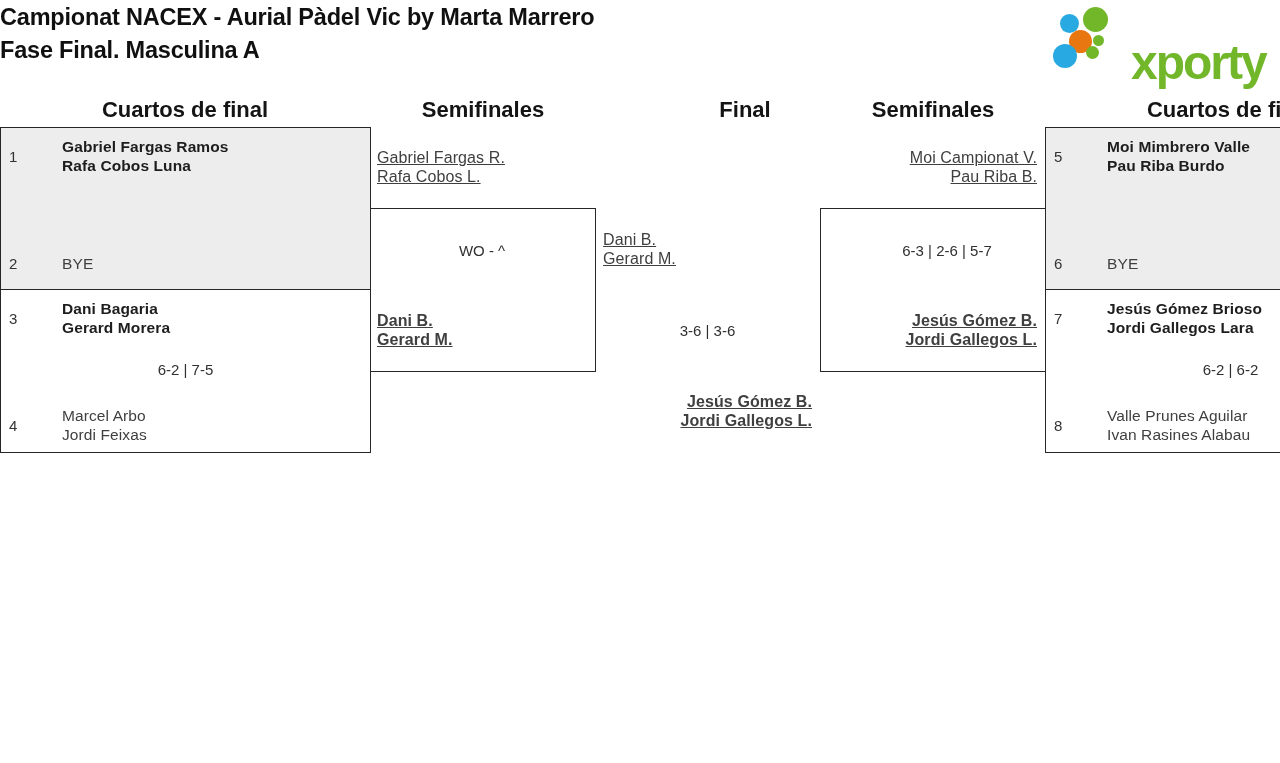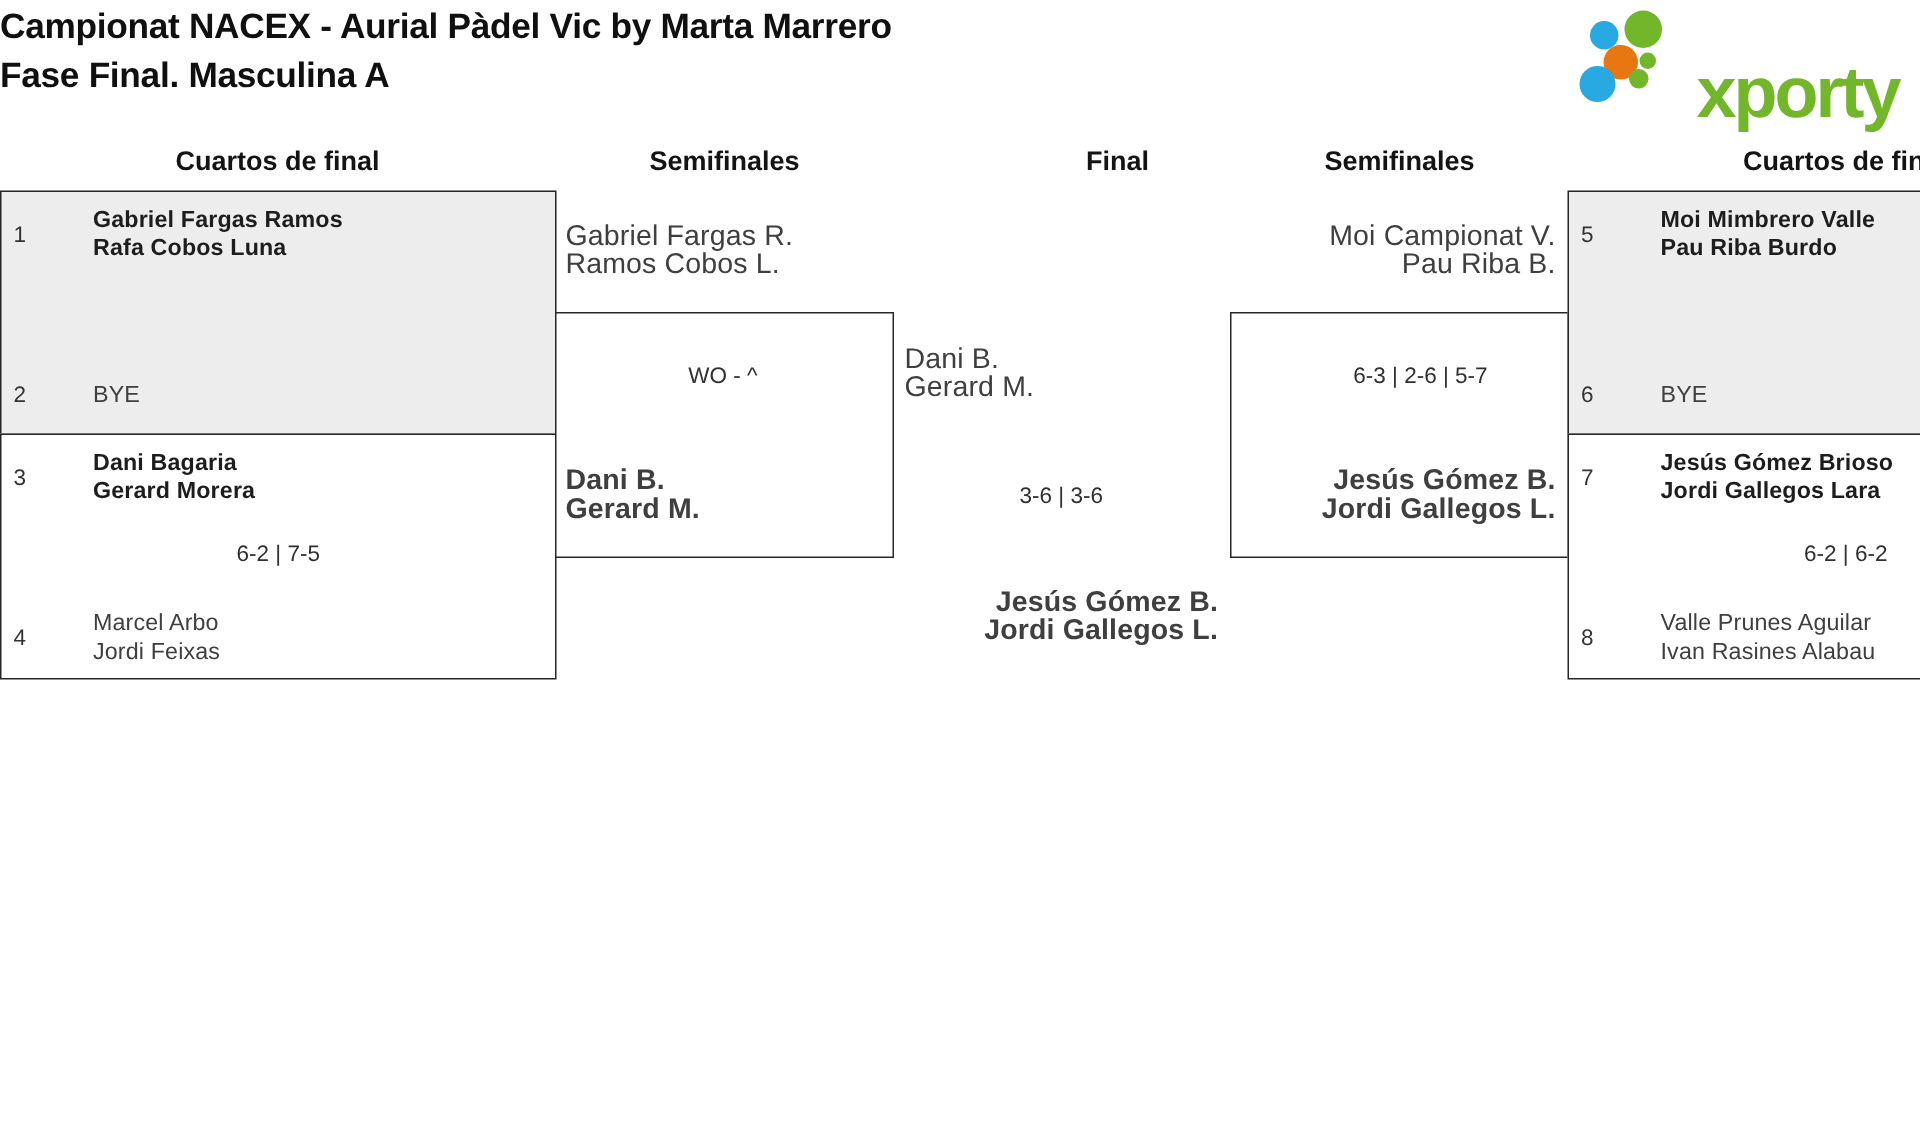--- a/index.html
+++ b/index.html
@@ -19,21 +19,21 @@
   .dot.green{background:#72b72a;}
   .dot.blue{background:#29a9e1;}
   .dot.orange{background:#e87611;}
   .logo-text{
     position:absolute;left:81px;top:6px;font-size:48px;font-weight:700;
     color:#72b72a;letter-spacing:-2px;line-height:52px;margin-top:28px;
   }
   
   .round-header{
     position:absolute;top:97px;transform:translateX(-50%);
-    font-size:18px;font-weight:700;color:#141414;white-space:nowrap;
+    font-size:22px;font-weight:700;color:#141414;white-space:nowrap;
   }
   
   .box{
     position:absolute;width:371px;box-sizing:border-box;
     border:1px solid #262626;background:#ffffff;
   }
   .box.gray{background:#ededed;}
   .box.sf{width:226px;}
   .row{position:absolute;left:8px;right:4px;display:flex;align-items:center;height:40px;}
   .row-top{top:8px;}
@@ -41,21 +41,21 @@
   .seed{flex:0 0 17px;width:17px;font-size:15px;color:#333333;}
   .names{font-size:15.5px;line-height:19px;color:#3f3f3f;letter-spacing:.1px;}
   .names .line{display:block;white-space:nowrap;margin-left:36px;}
   .bold{font-weight:700;color:#1d1d1d;}
   .score{
     position:absolute;left:0;width:100%;top:71px;text-align:center;
     font-size:15px;color:#303030;
   }
   
   .team-block{
-    position:absolute;font-size:19px;line-height:19px;color:#3f3f3f;letter-spacing:.1px;
+    position:absolute;font-size:16px;line-height:19px;color:#3f3f3f;letter-spacing:.1px;text-decoration:underline;
   }
   .team-block .line{display:block;white-space:nowrap;}
   .team-block.right{text-align:right;}
   .score-line{position:absolute;text-align:center;font-size:15px;color:#303030;}
 </style>
 </head>
 <body>
 
 <div class="page">
 
@@ -111,21 +111,21 @@
       <span class="seed">4</span>
       <div class="names">
         <span class="line">Marcel Arbo</span>
         <span class="line">Jordi Feixas</span>
       </div>
     </div>
   </div>
 
   <div class="team-block" style="left:377px;top:148px;">
     <span class="line">Gabriel Fargas R.</span>
-    <span class="line">Ramos Cobos L.</span>
+    <span class="line">Rafa Cobos L.</span>
   </div>
   <div class="box sf" style="left:370px;top:208px;height:164px;"></div>
   <div class="score-line" style="left:370px;width:224px;top:242px;">WO - ^</div>
   <div class="team-block bold" style="left:377px;top:311px;">
     <span class="line">Dani B.</span>
     <span class="line">Gerard M.</span>
   </div>
 
   <div class="team-block" style="left:603px;top:230px;">
     <span class="line">Dani B.</span>

